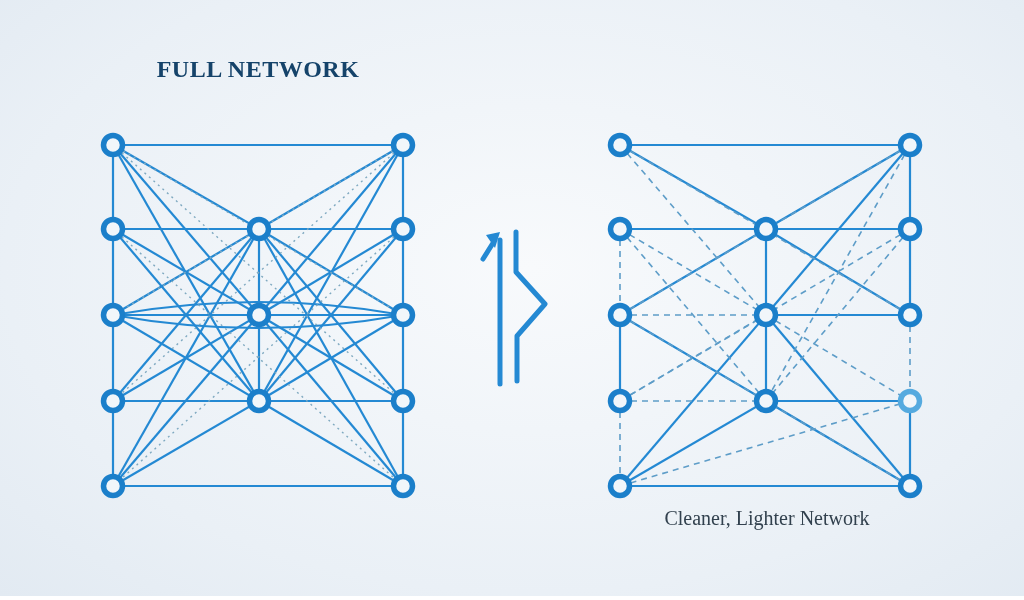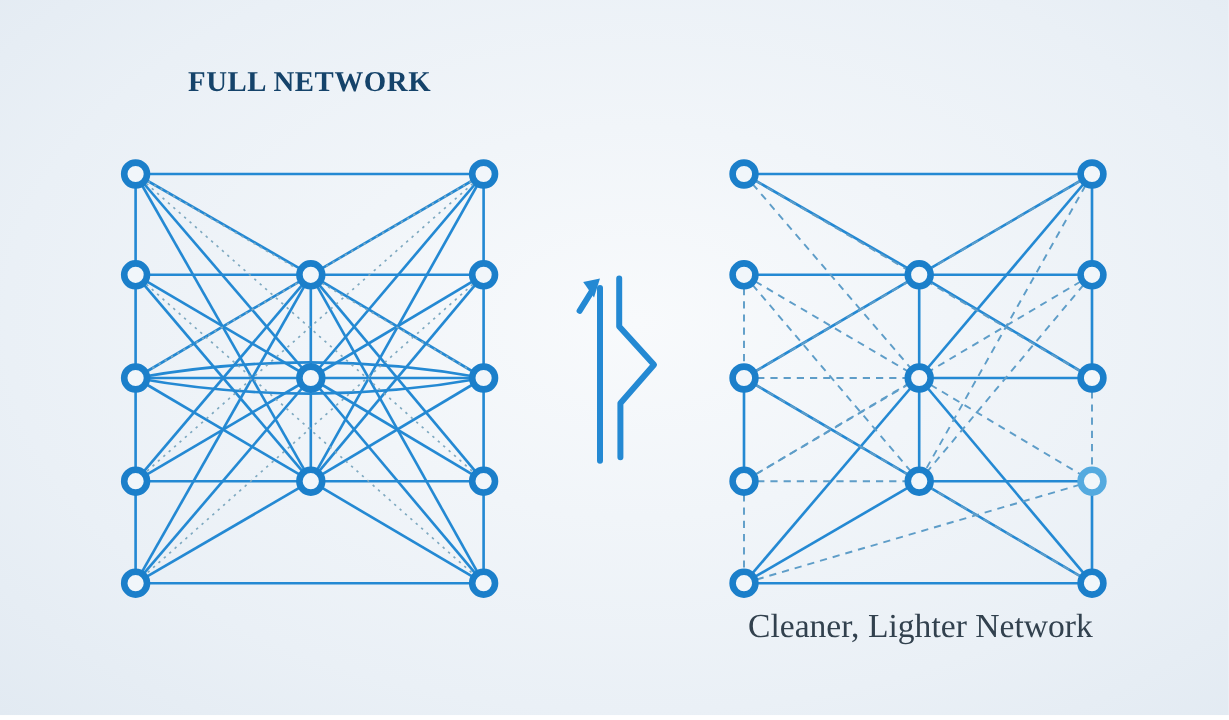--- a/index.html
+++ b/index.html
@@ -15,21 +15,21 @@
     color:var(--title,#15436a);
   }
   .net-title.full{left:88px;}
   .net-title.pruned{left:597px;}
   .net{position:absolute;top:120px;width:340px;height:390px;}
   .net.full{left:90px;}
   .net.pruned{left:597px;}
   .arrow-svg{position:absolute;left:470px;top:222px;width:86px;height:170px;}
   .caption{
     position:absolute;left:597px;top:507px;width:340px;text-align:center;
-    font-size:28px;color:var(--caption,#32414e);
+    font-size:20px;color:var(--caption,#32414e);
   }
 </style>
 </head>
 <body>
 <div class="stage">
 
   <div class="net-title full">FULL NETWORK</div>
 
   <svg class="net full" viewBox="0 0 340 390" xmlns="http://www.w3.org/2000/svg">
       <line x1="23" y1="25" x2="23" y2="109" stroke="#2489d3" stroke-width="2.2"></line>

